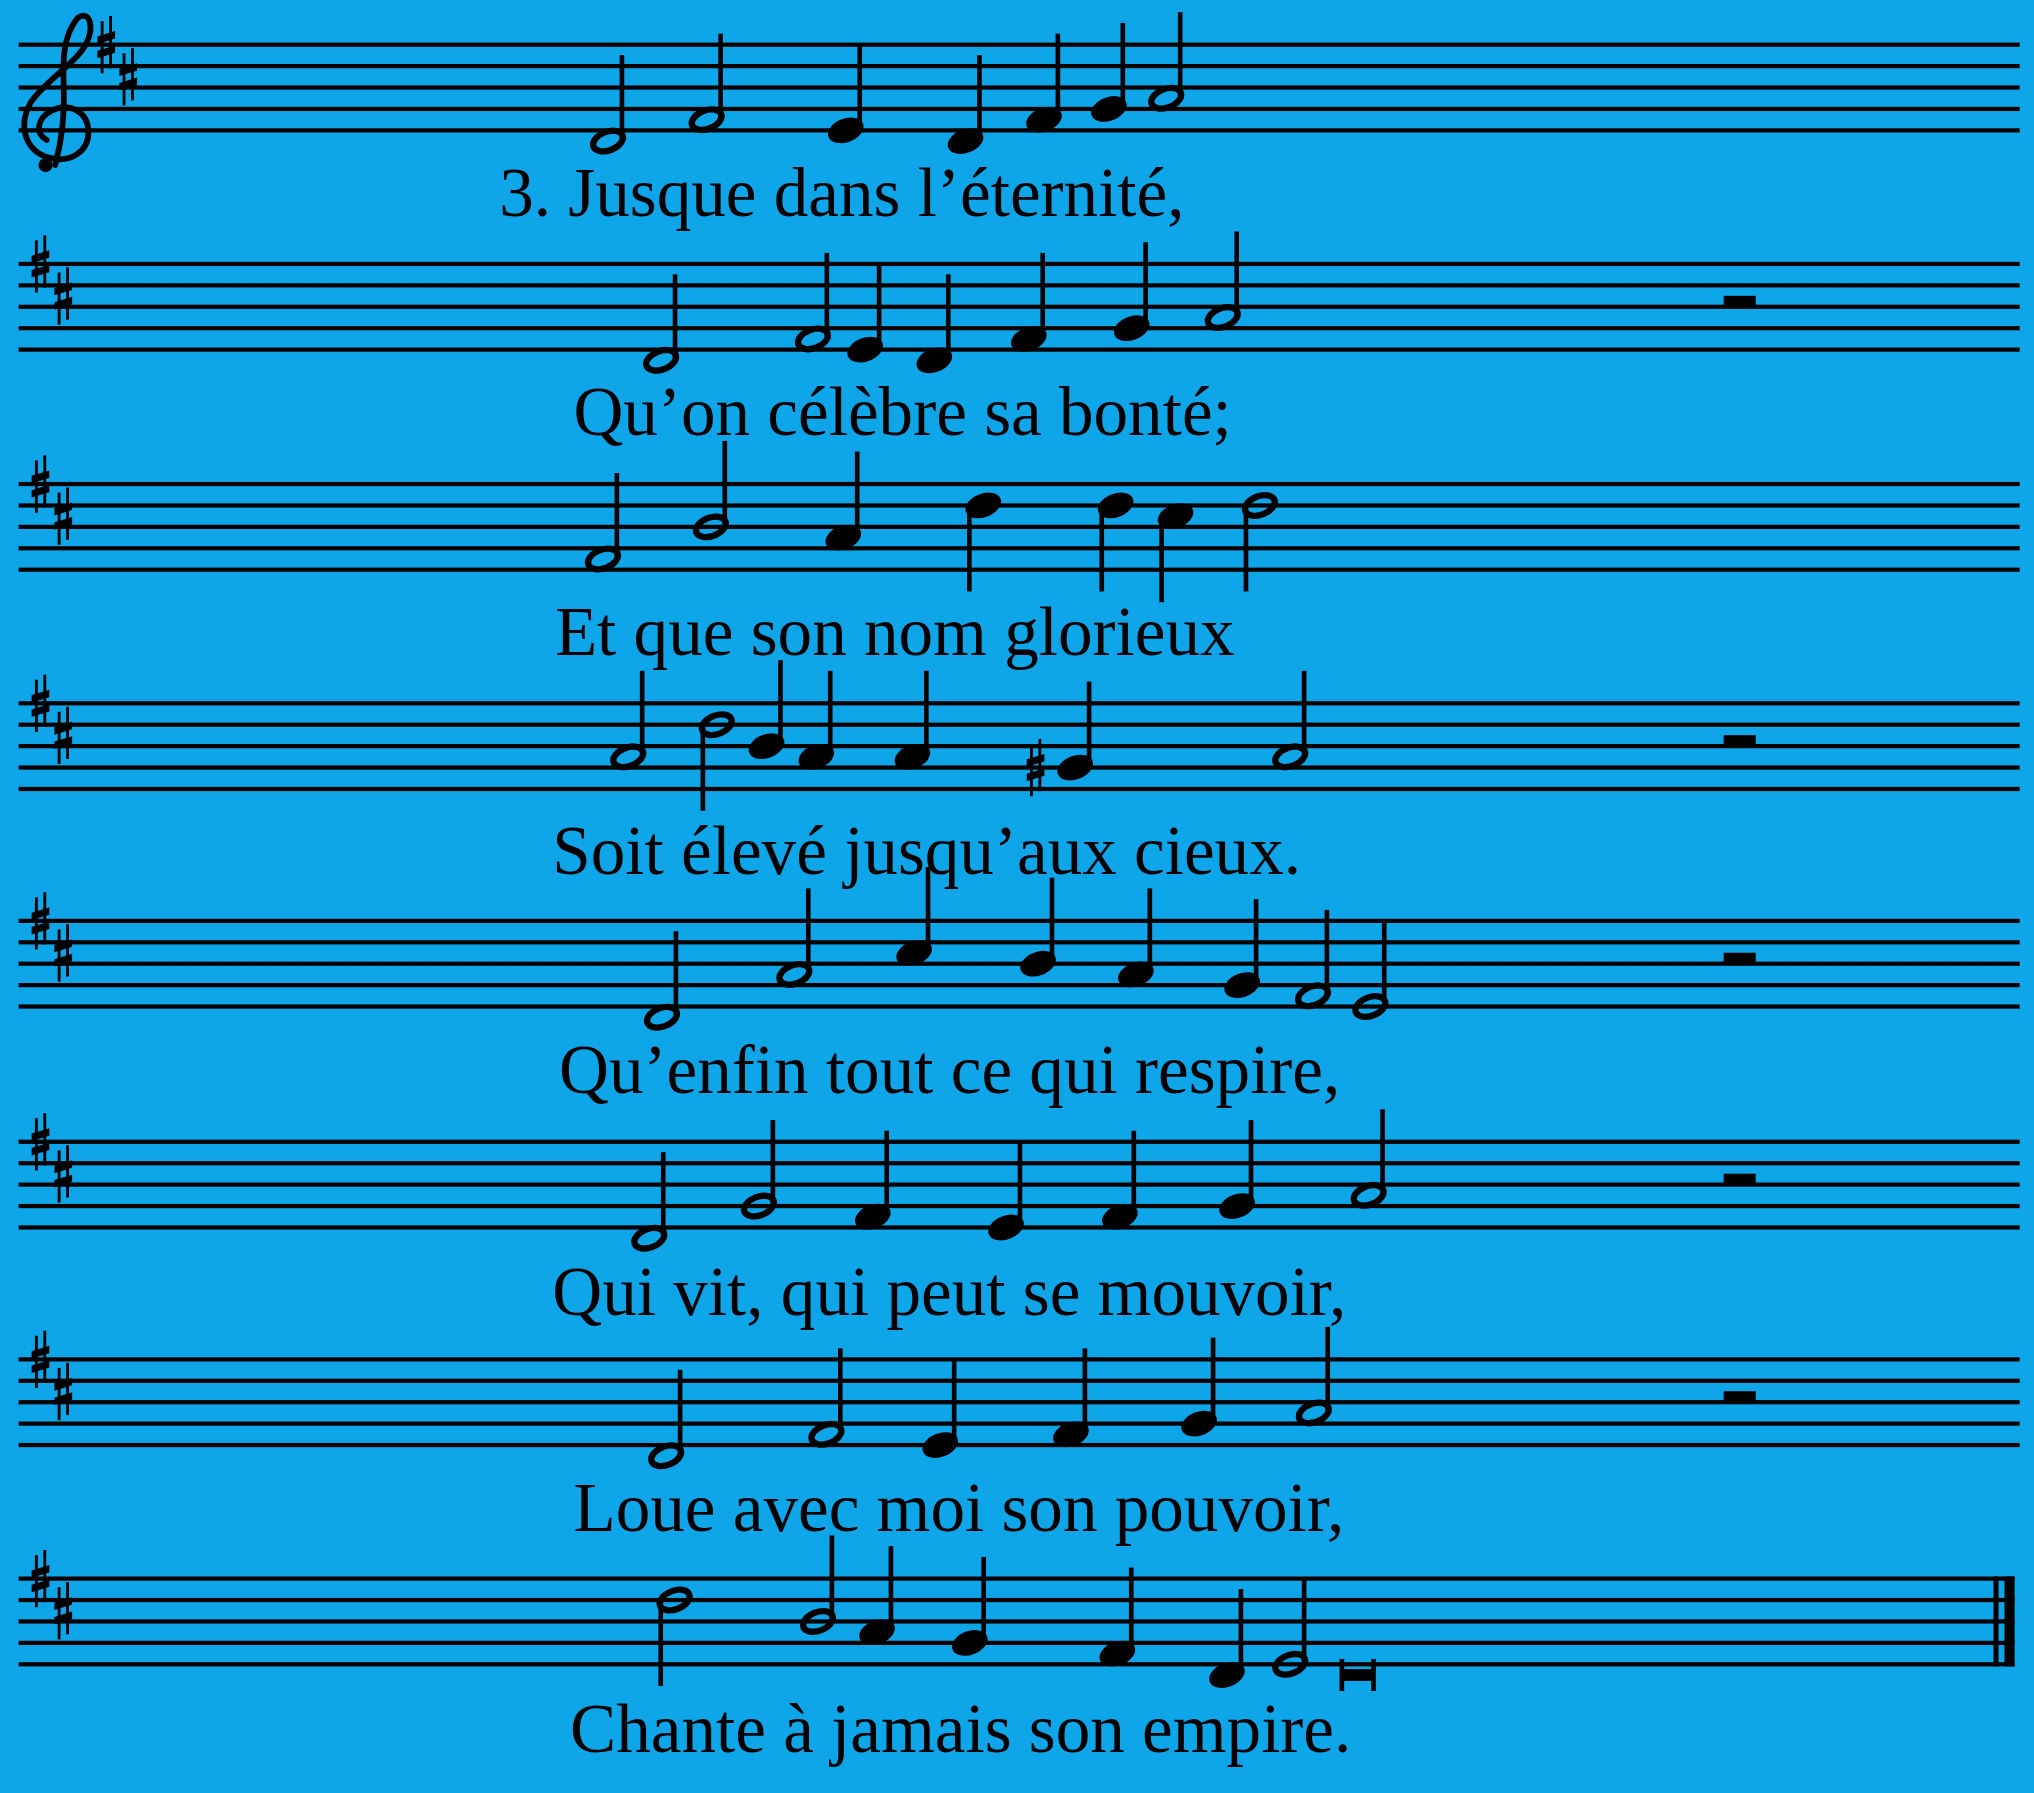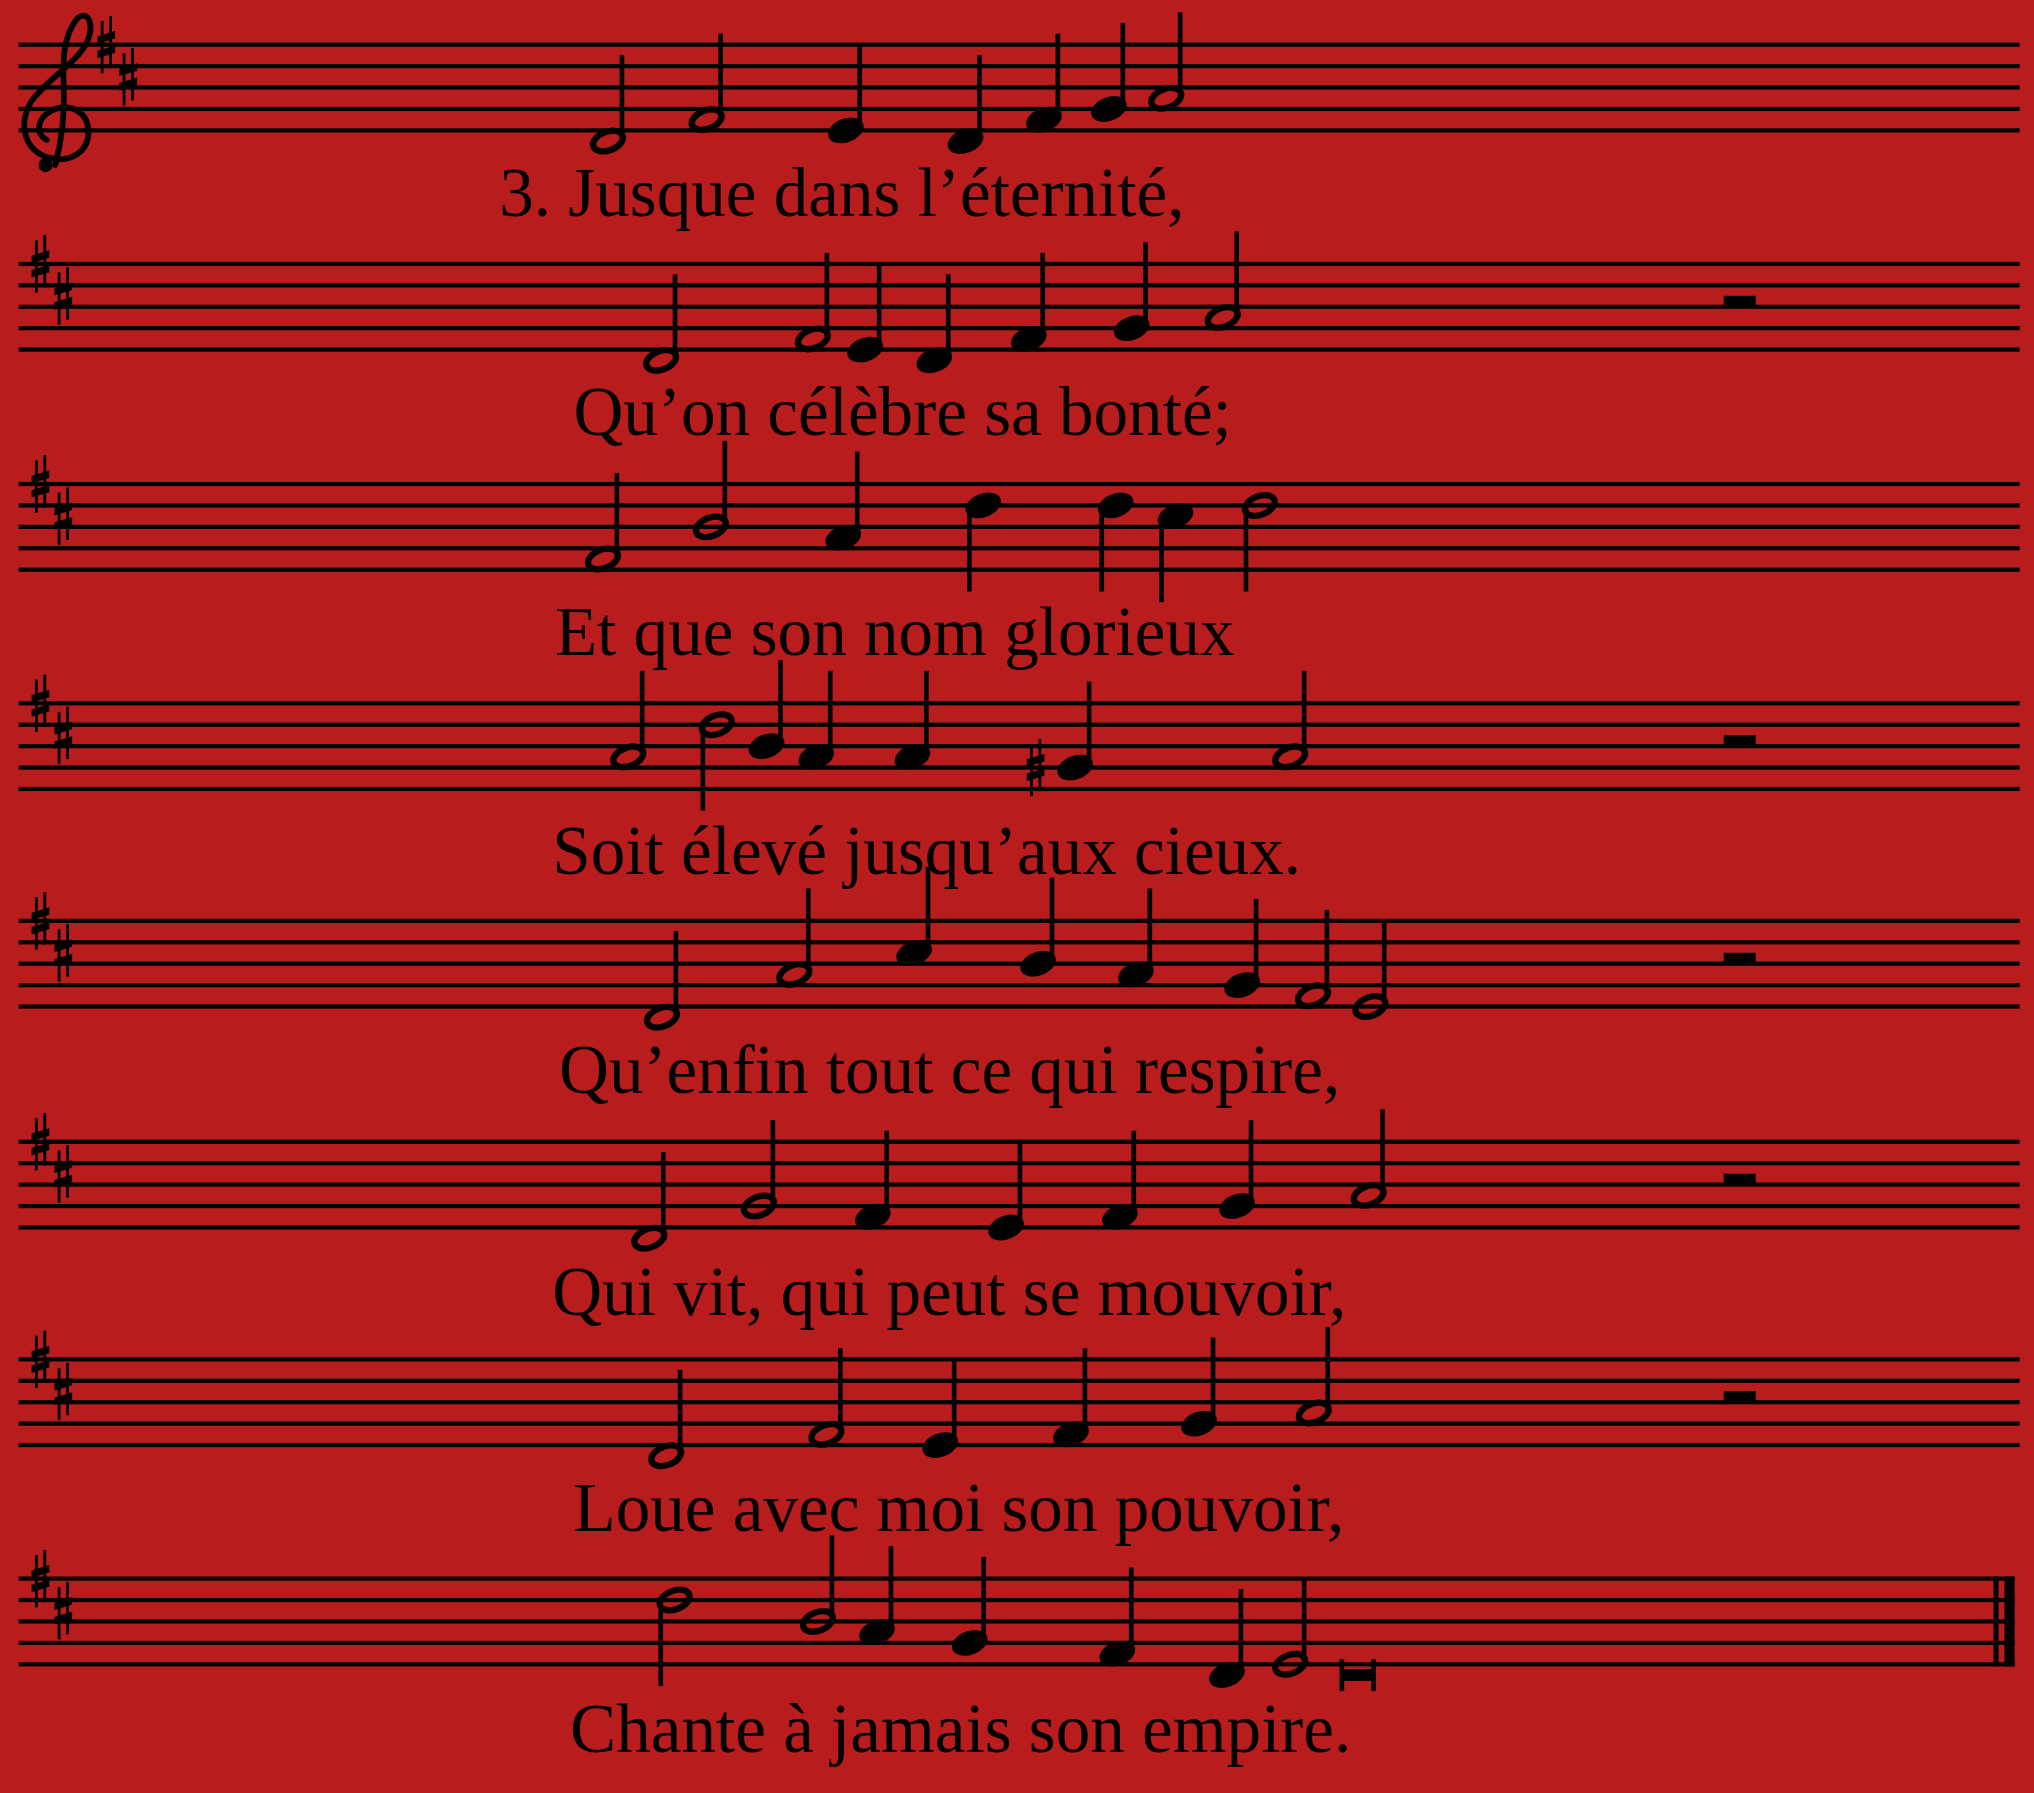--- a/index.html
+++ b/index.html
@@ -4,21 +4,21 @@
 <style>
   html, body {
     margin: 0;
     padding: 0;
     background: #ffffff;
   }
   .page {
     width: 100%;
     max-width: 2034px;
     margin: 0 auto;
-    background: #b91c1c;
+    background: #0ea5e9;
     text-align: right;
   }
   svg {
     display: block;
     width: 100%;
     height: auto;
   }
   .lyric {
     font-family: "Liberation Serif", serif;
     font-size: 82px;

